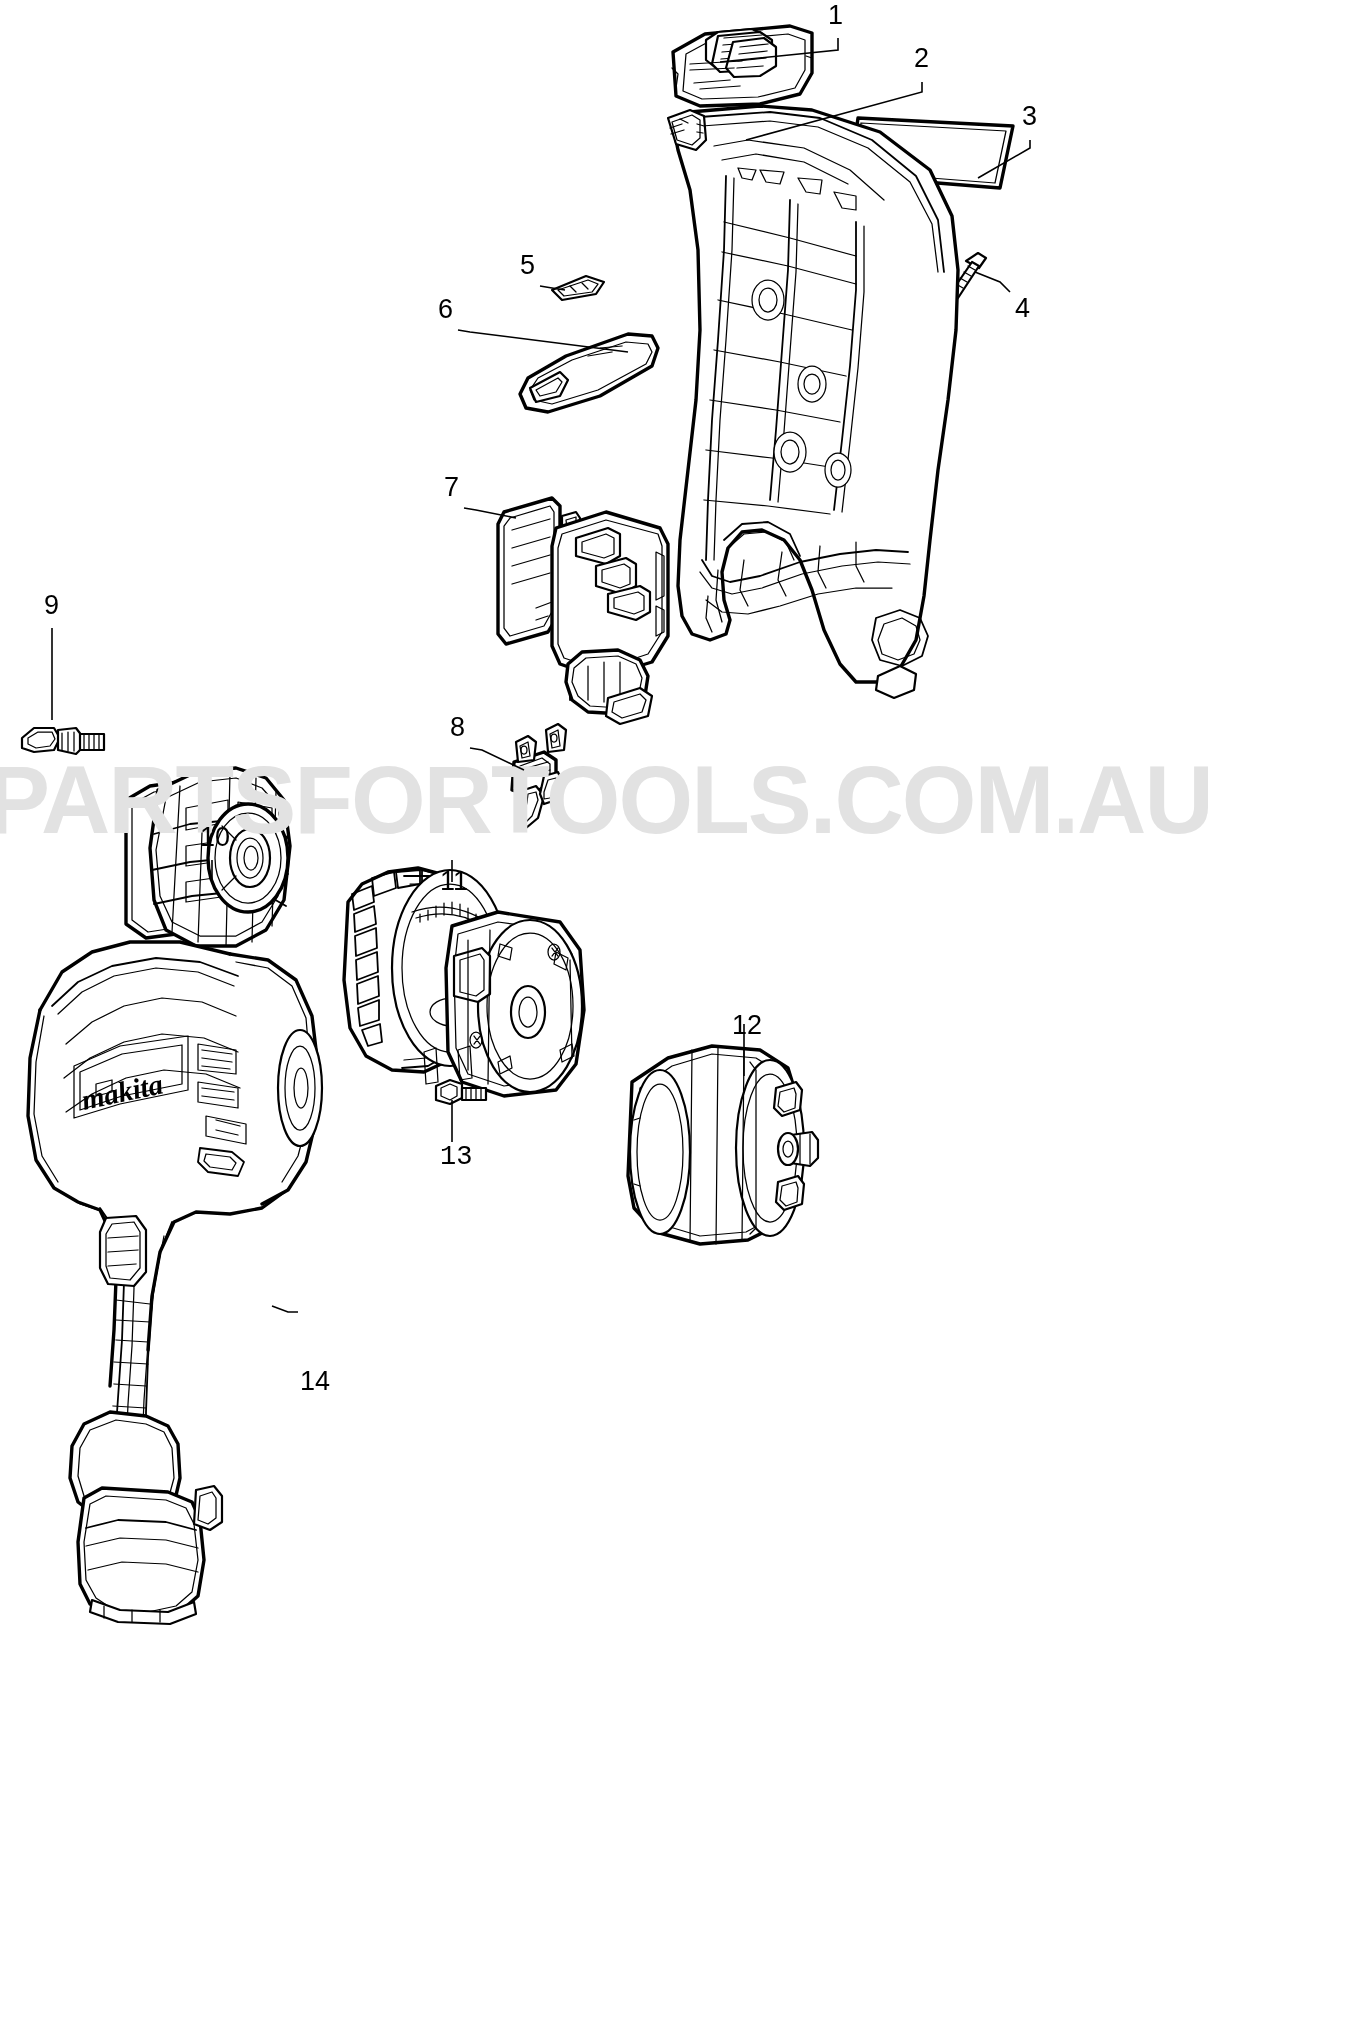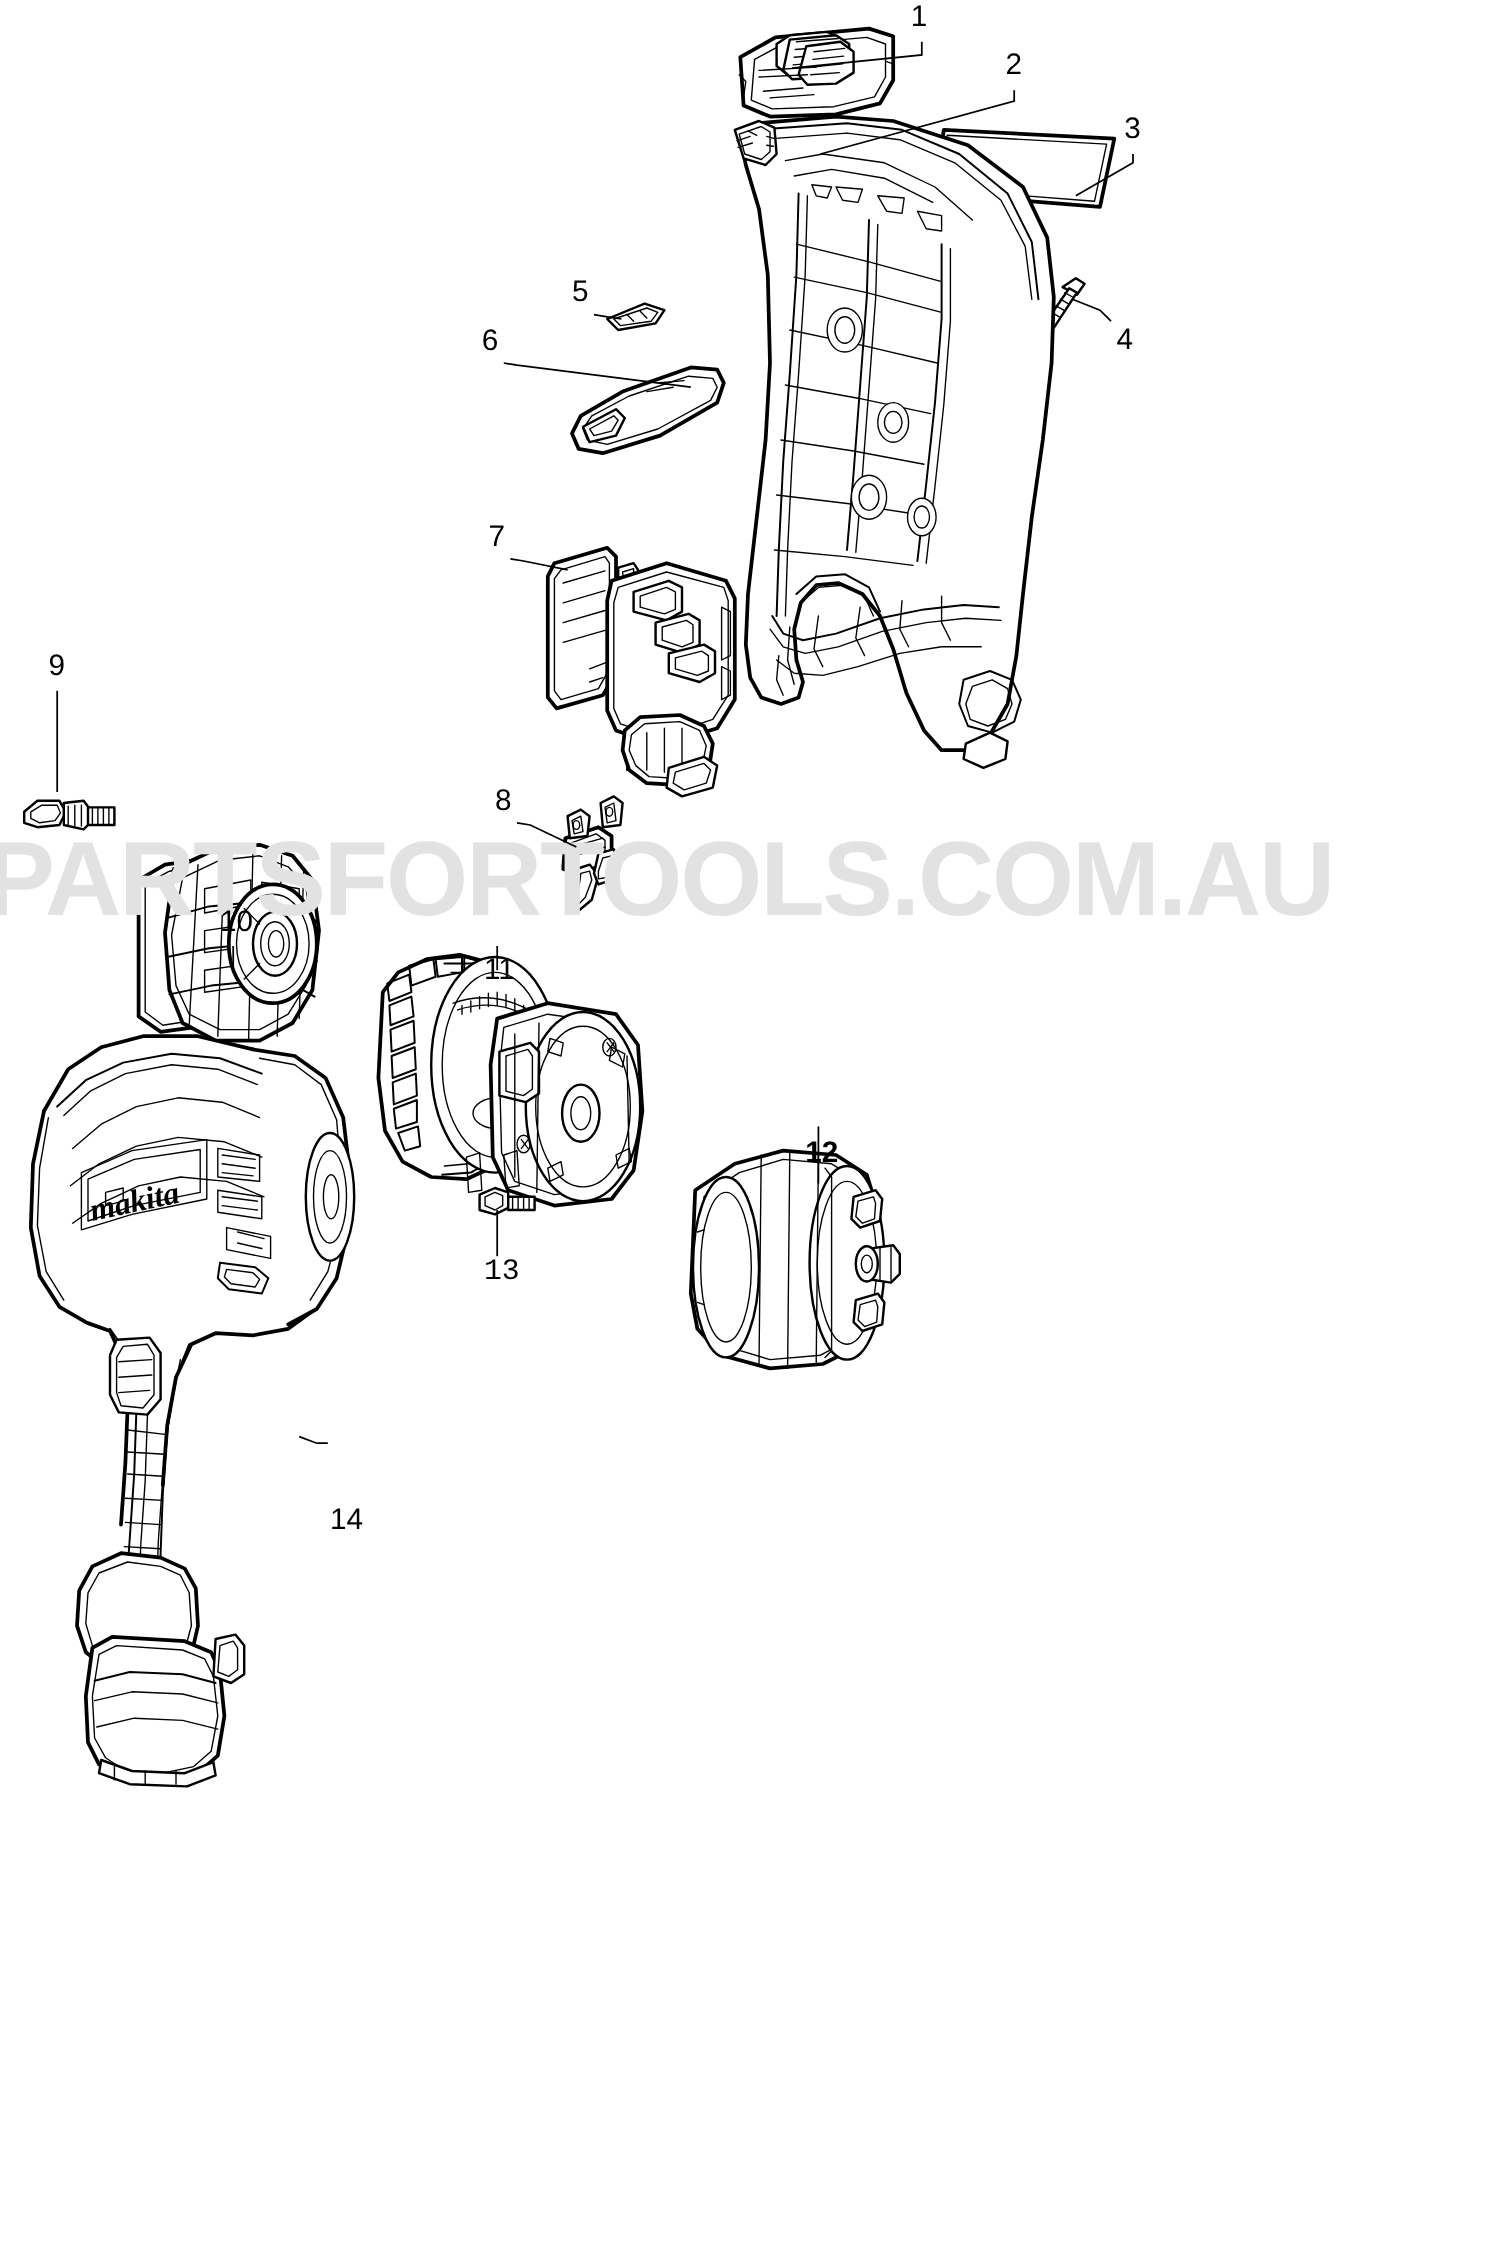--- a/index.html
+++ b/index.html
@@ -478,18 +478,18 @@
       <div class="callout" style="left: 914px; top: 45px;">2</div>
       <div class="callout" style="left: 1022px; top: 103px;">3</div>
       <div class="callout" style="left: 1015px; top: 295px;">4</div>
       <div class="callout" style="left: 520px; top: 252px;">5</div>
       <div class="callout" style="left: 438px; top: 296px;">6</div>
       <div class="callout" style="left: 444px; top: 474px;">7</div>
       <div class="callout" style="left: 450px; top: 714px;">8</div>
       <div class="callout" style="left: 44px; top: 592px;">9</div>
       <div class="callout" style="left: 184px; top: 824px; margin-left: 16px;">10</div>
       <div class="callout" style="left: 440px; top: 824px; margin-top: 44px;">11</div>
-      <div class="callout" style="left: 732px; top: 1034px; font-weight: bold;">12</div>
+      <div class="callout" style="left: 732px; top: 1012px;">12</div>
       <div class="callout" style="left: 440px; top: 1144px; font-family: Liberation Mono, monospace;">13</div>
       <div class="callout" style="left: 300px; top: 1368px;">14</div>
     </div>
 
 </div>
 
 </body></html>

